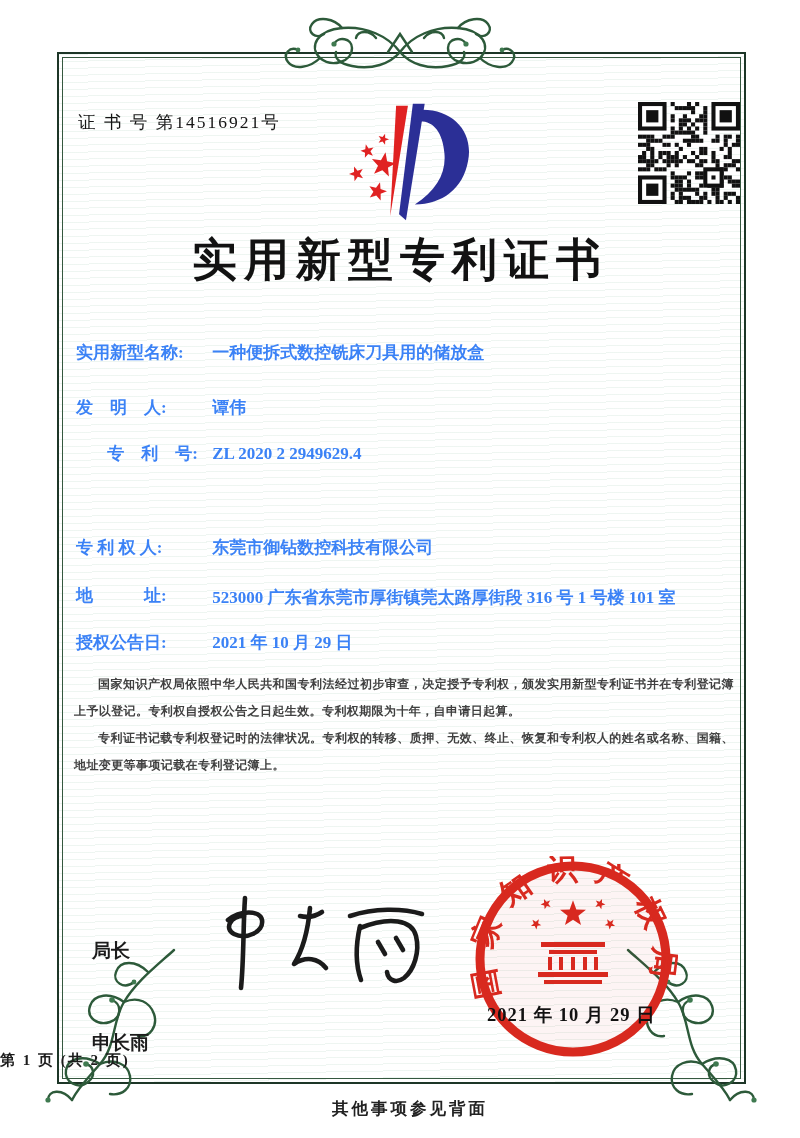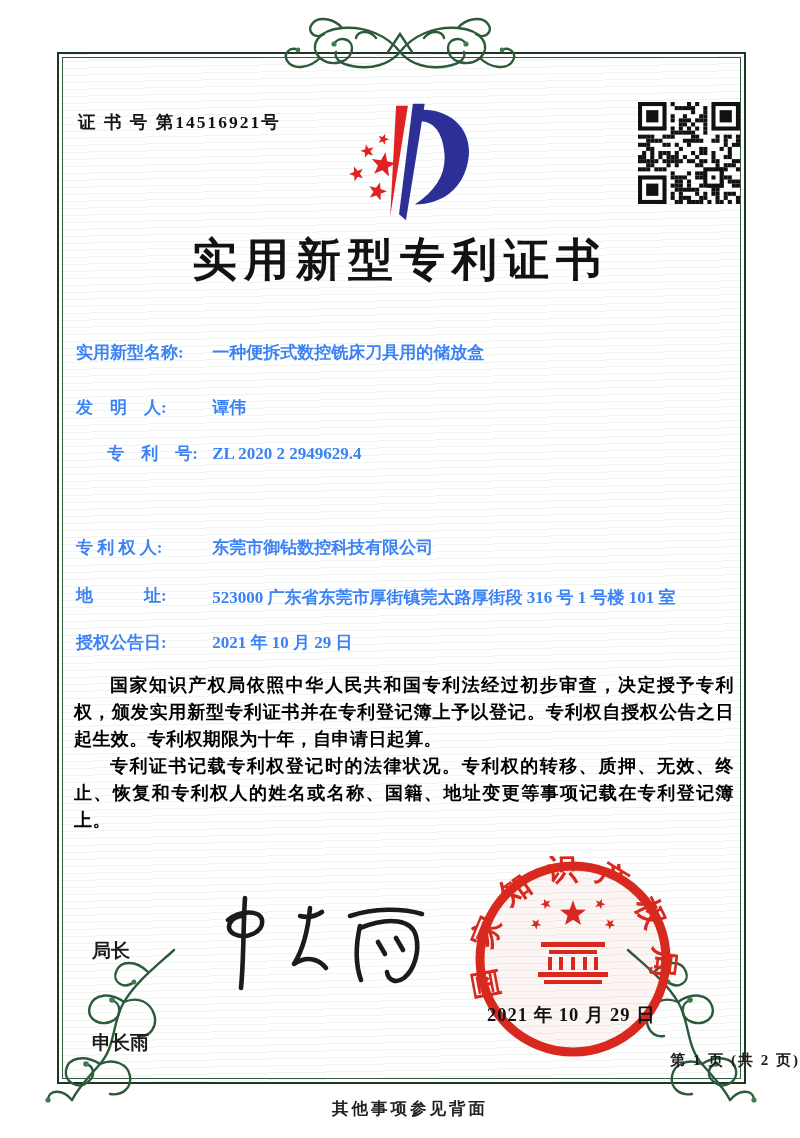--- a/index.html
+++ b/index.html
@@ -26,21 +26,21 @@
     border:1px solid #35583f;
   }
   .ornament { position:absolute; pointer-events:none; }
   #top-flourish { left:50%; transform:translateX(-50%); top:8px; width:340px; height:82px; }
   #corner-bl { left:38px; top:942px; width:150px; height:165px; }
   #corner-br { right:36px; top:942px; width:150px; height:165px; transform:scaleX(-1); }
 
   
   .cert-no {
     position:absolute; left:78px; top:110px;
-    font-size:17.5px; letter-spacing:2px; font-weight:700; color:#141414;text-align:center;
+    font-size:17.5px; letter-spacing:2px; font-weight:400; color:#141414;text-align:center;
   }
   .logo { position:absolute; left:334px; top:96px; width:138px; height:132px; }
   .qr { position:absolute; left:638px; top:102px; width:102px; height:102px; }
   .title {
     position:absolute; left:0; top:230px; width:100%;
     text-align:center; font-size:45px; font-weight:700;
     letter-spacing:7px; color:#121212;
   }
 
   
@@ -56,38 +56,38 @@
   #row-pno   { top:442px;text-align:right; }
   #row-fdate { top:489px; }
   #row-owner { top:536px; }
   #row-addr  { top:584px; }
   #row-grant { top:631px; }
   .grant-no-group { position:absolute; left:330px; top:0; }
 
   
   .body-text {
     position:absolute; left:74px; top:672px; width:660px;
-    font-size:18px; line-height:27px; letter-spacing:0.4px;
-    text-align:justify; color:#000000; font-weight:600;
+    font-size:12px; line-height:27px; letter-spacing:0.4px;
+    text-align:justify; color:#404040; font-weight:600;font-family:Liberation Mono, monospace;
   }
   .body-text p { text-indent:2em; }
 
   
   .sig-title { position:absolute; left:92px; top:938px; font-size:19px; font-weight:600; }
   .sig-name  { position:absolute; left:92px; top:1030px; font-size:19px; font-weight:600; }
   .sig-script { position:absolute; left:198px; top:886px; width:250px; height:115px; }
   .seal { position:absolute; left:468px; top:856px; width:210px; height:210px; }
   .seal-date {
     position:absolute; left:487px; top:1002px; font-size:18.5px;
     font-weight:700; color:#111; letter-spacing:1px; white-space:nowrap;
   }
 
   
   .page-num {
-    position:absolute; left:0; top:1051px; width:100%; text-align:right;
+    position:absolute; left:0; top:1051px; width:100%; text-align:left;
     font-size:15px; letter-spacing:2px; font-weight:600;
   }
   .back-note {
     position:absolute; left:0; top:1098px; width:100%; text-align:center;
     font-size:16.5px; letter-spacing:3px; font-weight:600; color:#222;padding-left:20px;
   }
 </style>
 </head>
 <body>
 

